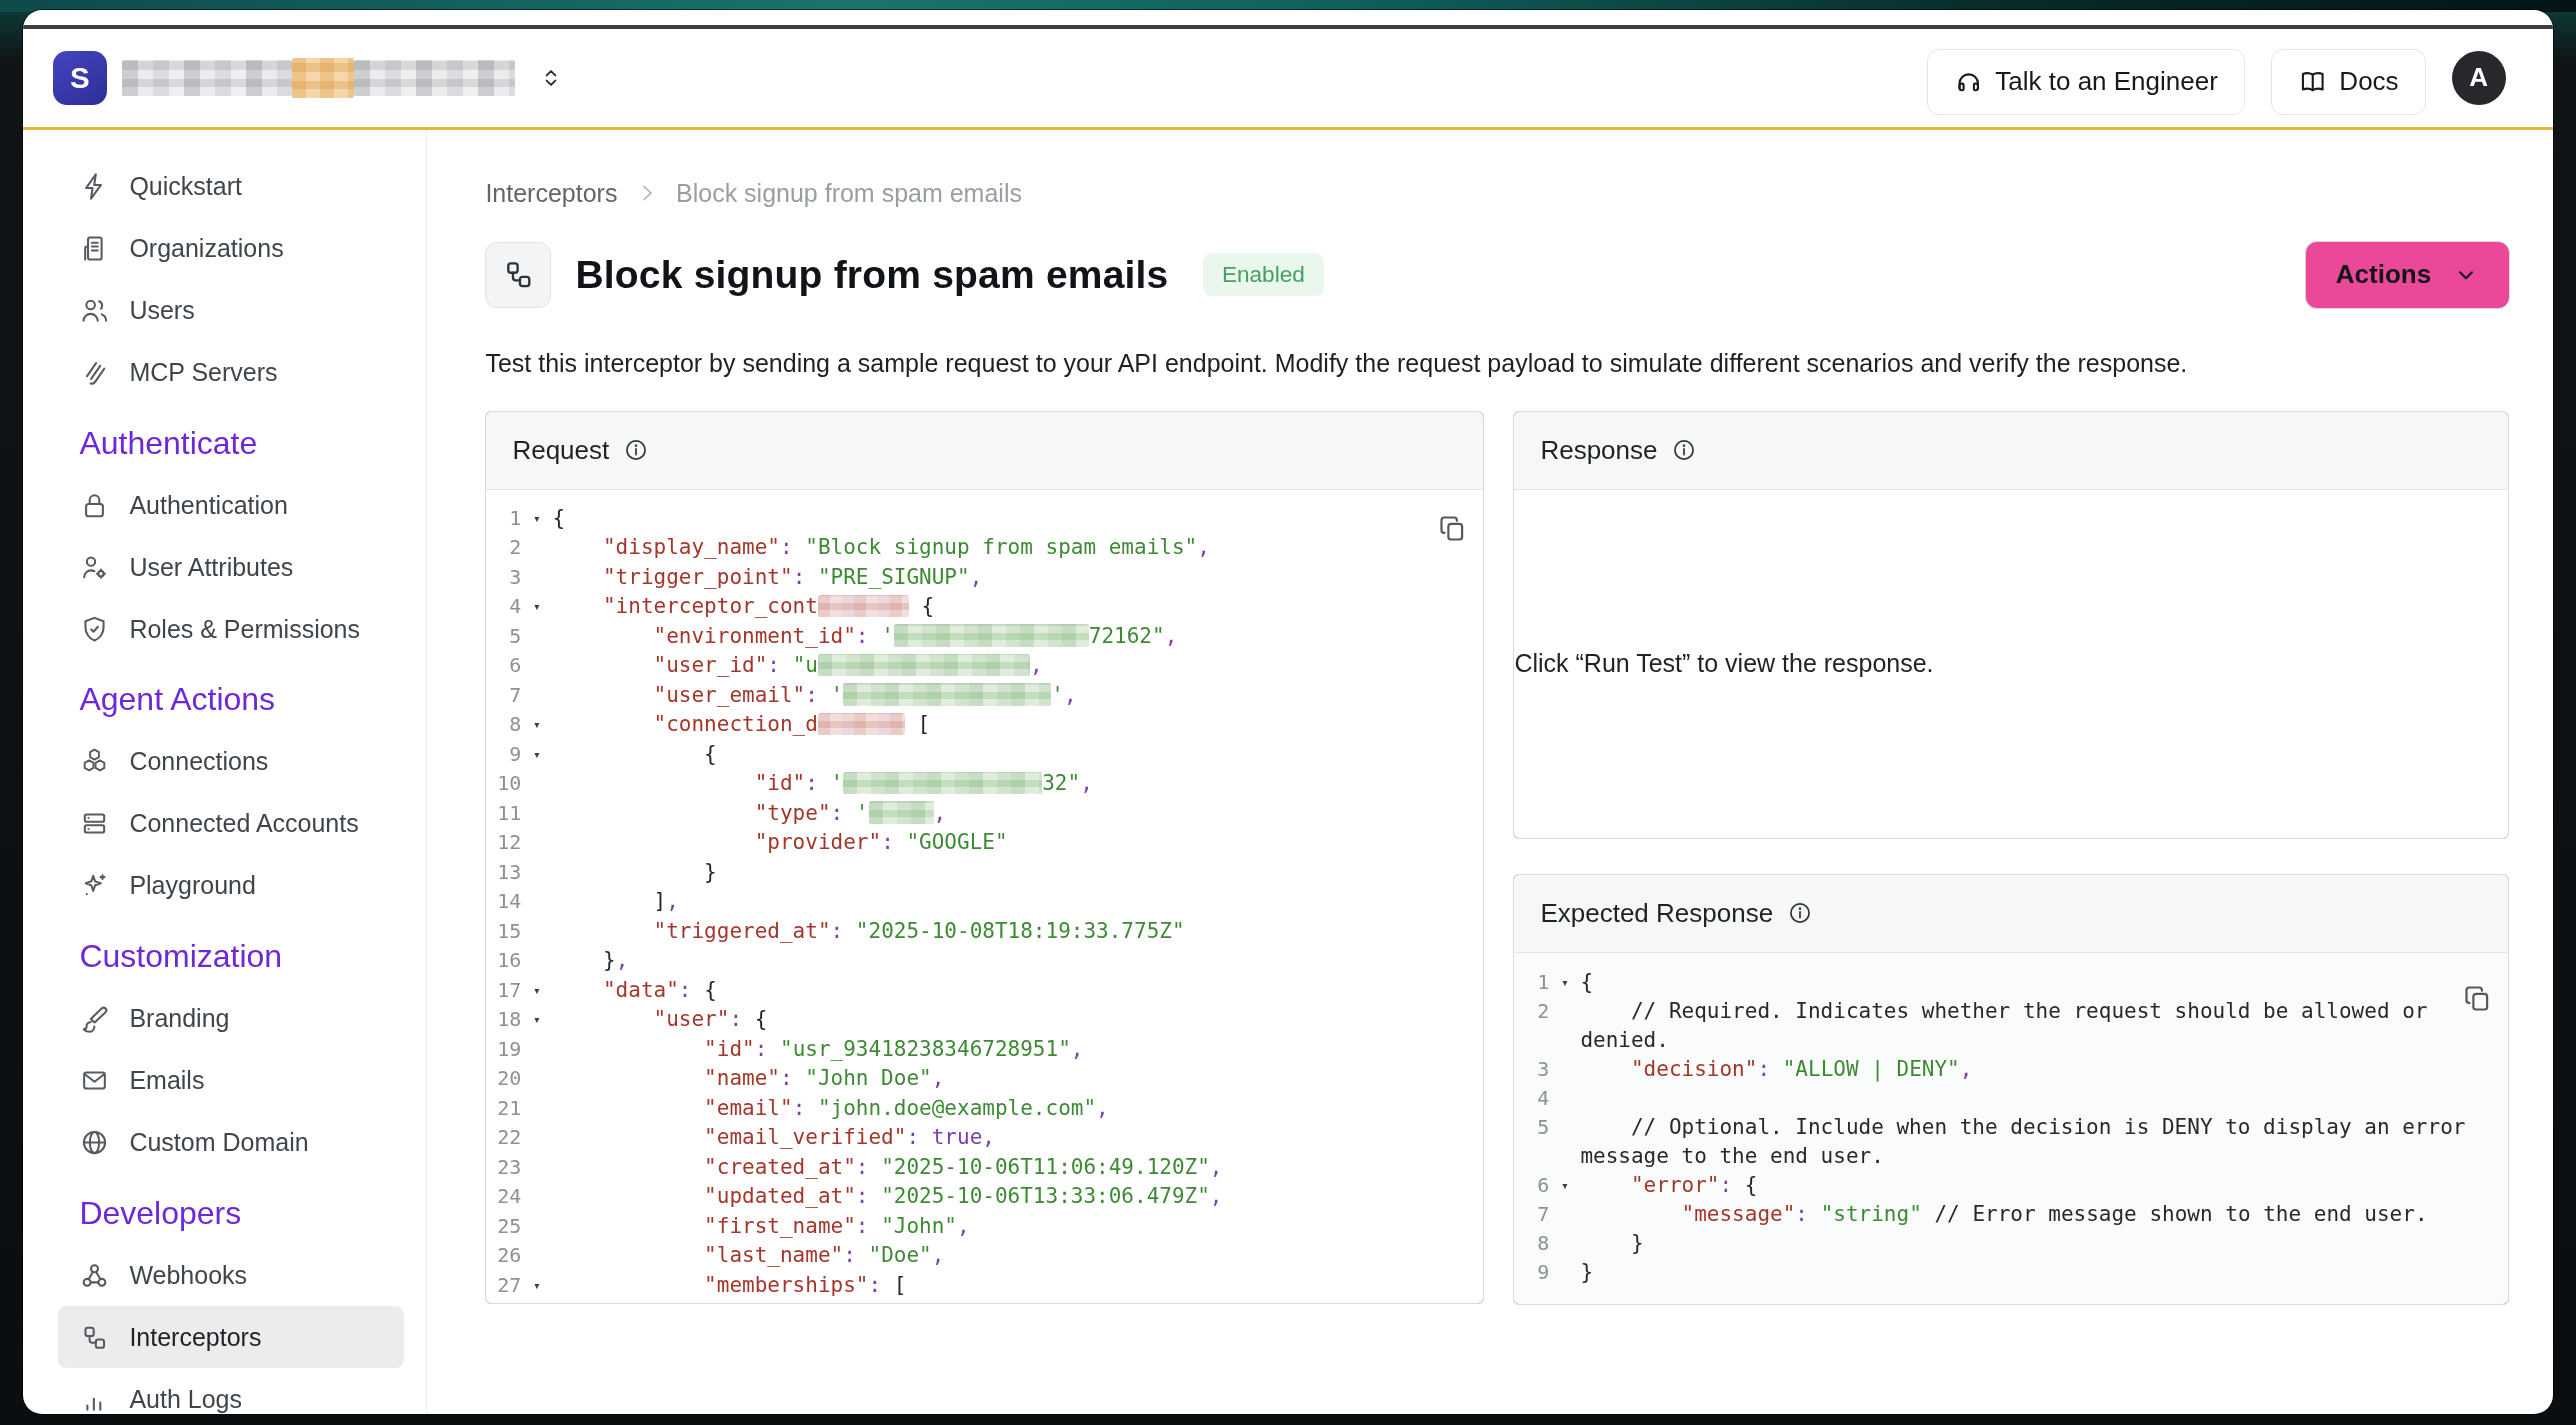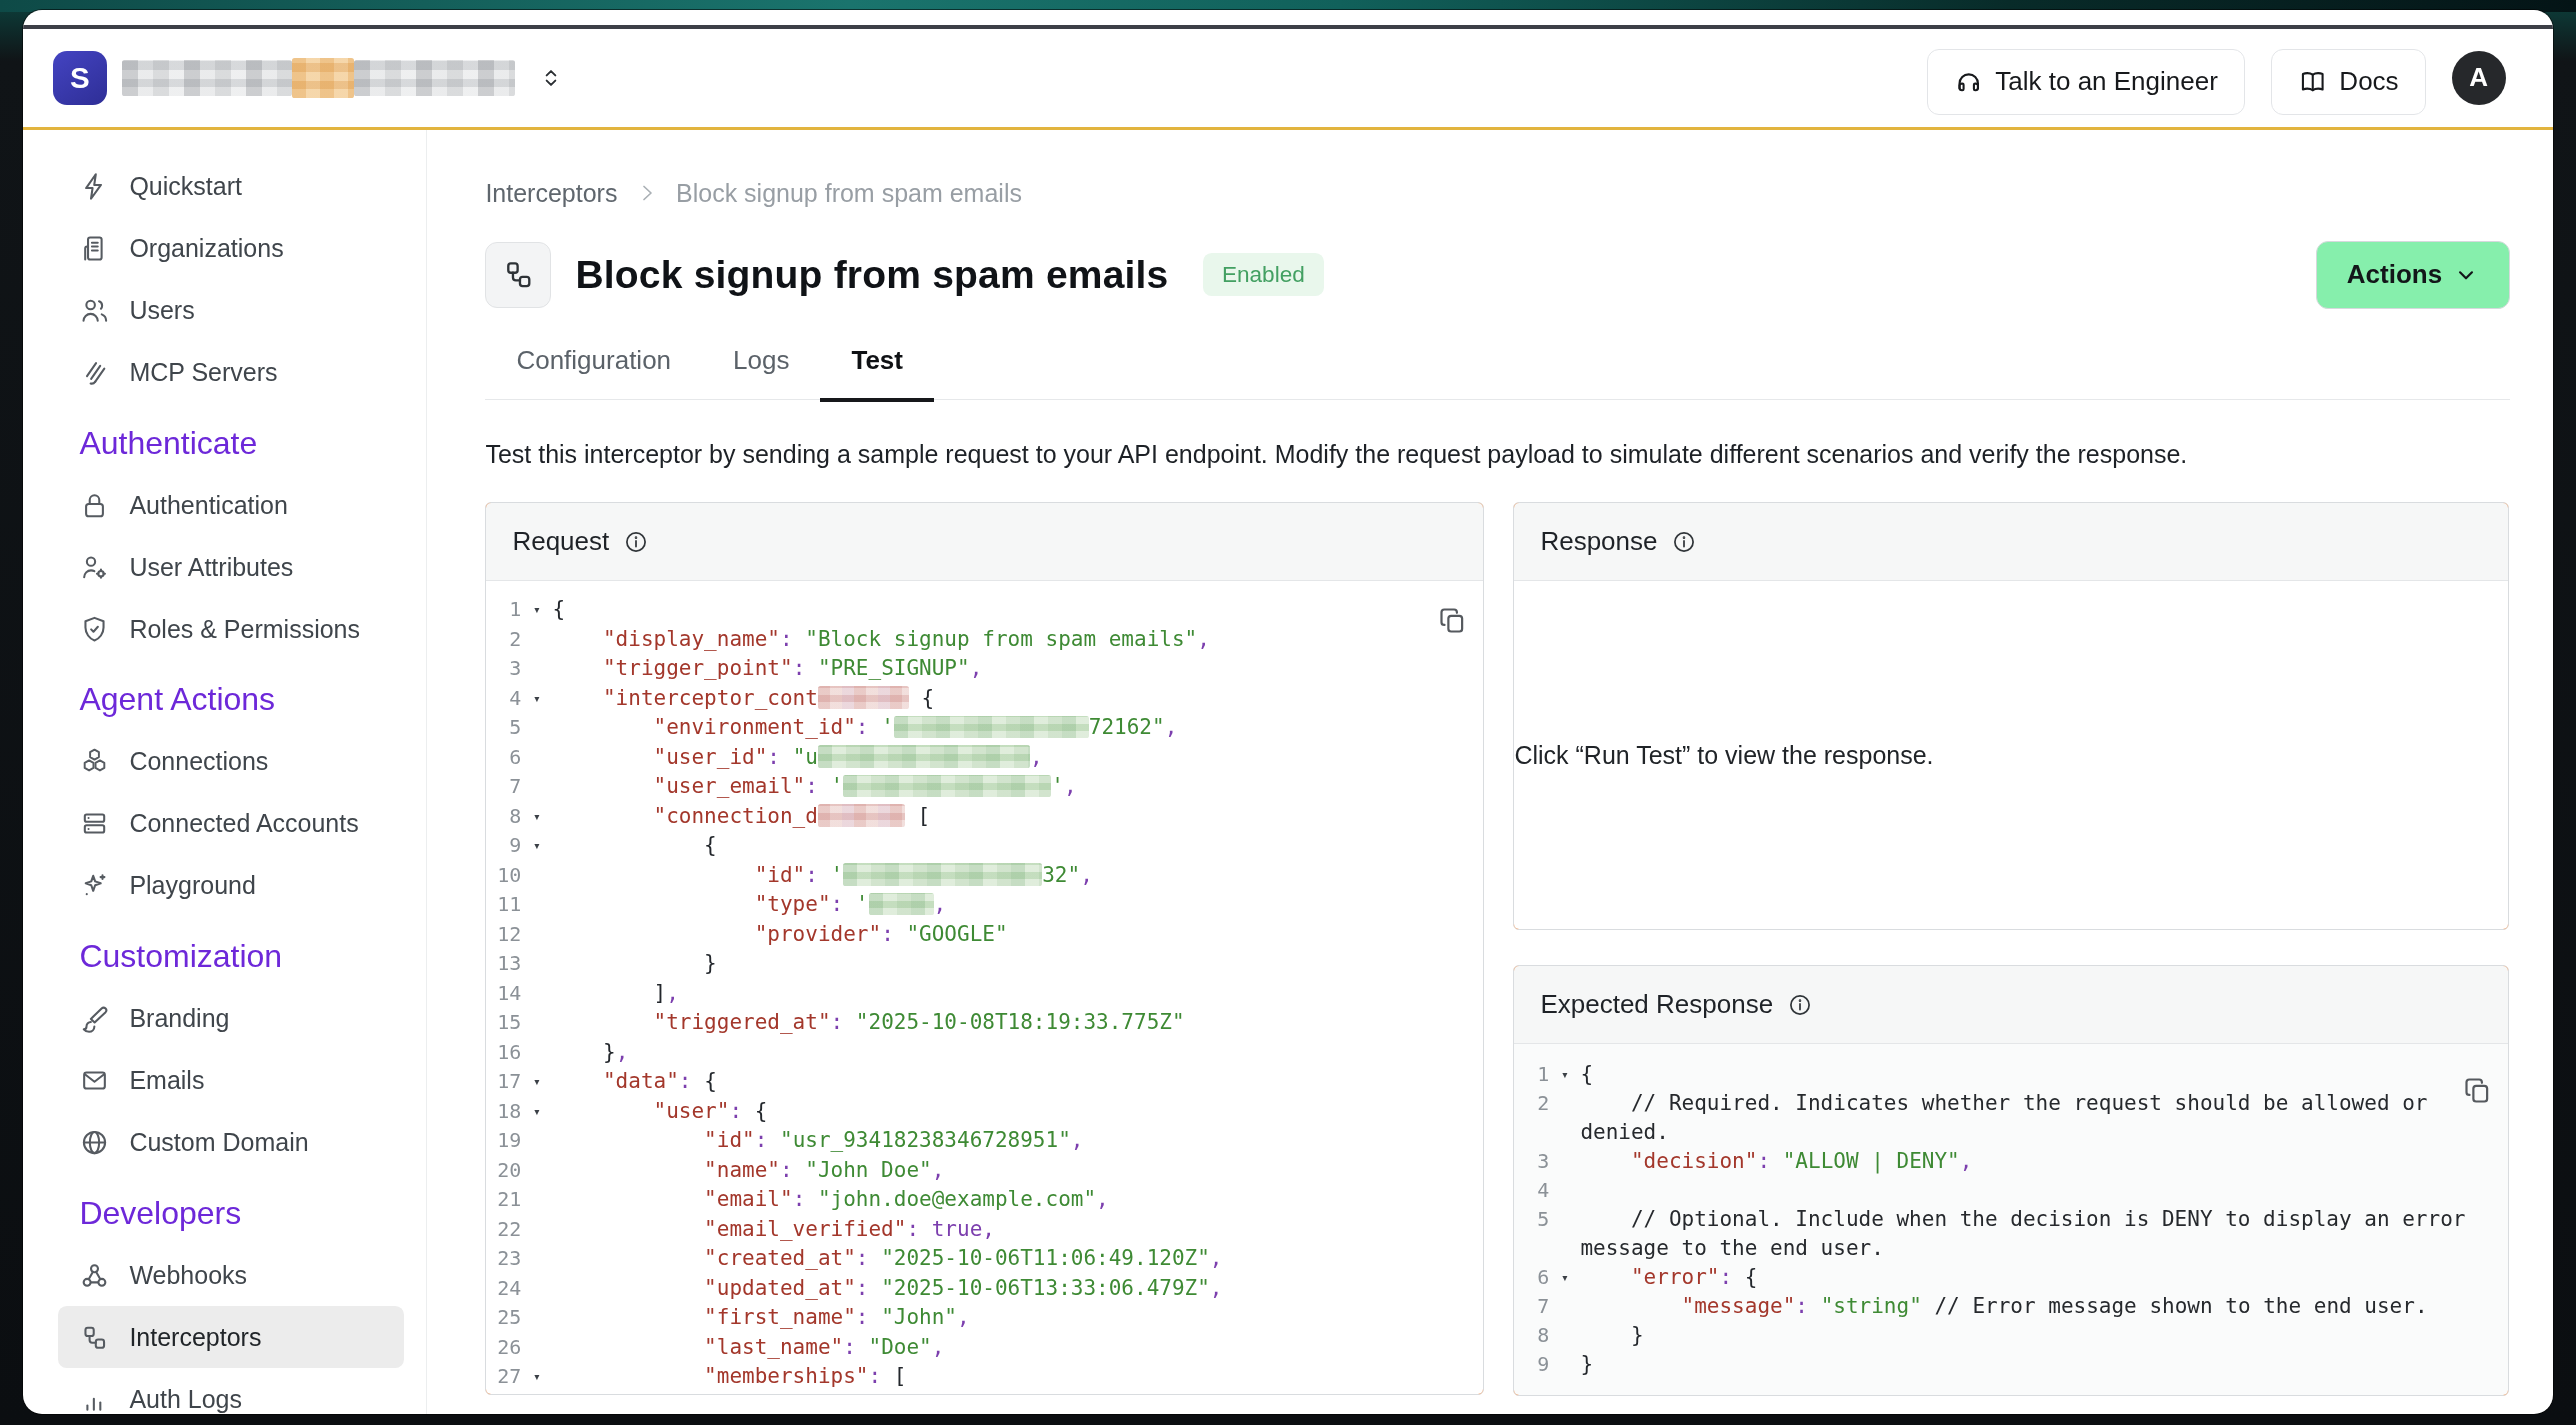--- a/index.html
+++ b/index.html
@@ -60,22 +60,22 @@
   .breadcrumb{display:flex;align-items:center;gap:17.3px;font-size:25px;}
   .crumb-parent{color:#5f666d;cursor:pointer;}
   .crumb-sep{color:#aab0b5;display:flex;}
   .crumb-current{color:#989ea4;}
 
   .title-row{display:flex;align-items:center;margin-top:33px;gap:24px;}
   .title-icon-box{width:66px;height:66px;border-radius:12px;background:#f3f4f5;border:1.7px solid #e1e3e5;
     display:flex;align-items:center;justify-content:center;color:#2e3337;}
   .page-title{font-size:39px;font-weight:700;color:#101317;letter-spacing:0.2px;}
   .badge{margin-left:10.4px;background:#e9f7ec;color:#43a062;font-size:22.6px;padding:8.7px 19px;border-radius:8.7px;}
-  .actions-btn{margin-left:auto;display:flex;align-items:center;gap:11px;height:68px;padding:0 29.5px;
-    background:#86efac;border:1.7px solid #d6d9dc;border-radius:12px;font-size:26px;font-weight:600;color:#131619;cursor:pointer;}
+  .actions-btn{margin-left:auto;display:flex;align-items:center;gap:22px;height:68px;padding:0 29.5px;
+    background:#ec4899;border:1.7px solid #d6d9dc;border-radius:12px;font-size:26px;font-weight:600;color:#131619;cursor:pointer;}
 
   .tabs{display:flex;margin-top:36px;border-bottom:1.7px solid #e6e8ea;}
   .tab{padding:0 31px 22.6px;font-size:26px;color:#5b6269;cursor:pointer;}
   .tab.active{color:#0f1114;font-weight:700;border-bottom:4.3px solid #16181b;margin-bottom:-3px;}
 
   .page-desc{margin-top:40px;font-size:25px;color:#1d2126;}
 
   
   .panels{display:flex;gap:29px;margin-top:33px;align-items:flex-start;}
   .panel{border:1.7px solid #d9dcdf;border-radius:6px;background:#f97316;overflow:hidden;}
@@ -363,25 +363,20 @@
         <button class="actions-btn">
           <span>Actions</span>
           <span>
             <svg width="26" height="26" viewBox="0 0 24 24" fill="none" stroke="currentColor" stroke-width="2" stroke-linecap="round" stroke-linejoin="round">
                 <path d="M6.5 9.5l5.5 5.5 5.5-5.5"></path>
               </svg>
           </span>
         </button>
       </div>
 
-      <div class="tabs">
-        <div class="tab">Configuration</div>
-        <div class="tab">Logs</div>
-        <div class="tab active">Test</div>
-      </div>
 
       <p class="page-desc">Test this interceptor by sending a sample request to your API endpoint. Modify the request payload to simulate different scenarios and verify the response.</p>
 
       <div class="panels">
 
         <section class="panel req-panel">
           <div class="panel-head">
             <span class="panel-title">Request</span>
             <span class="info-icon">
               <svg width="26" height="26" viewBox="0 0 24 24" fill="none" stroke="currentColor" stroke-width="1.6" stroke-linecap="round">

